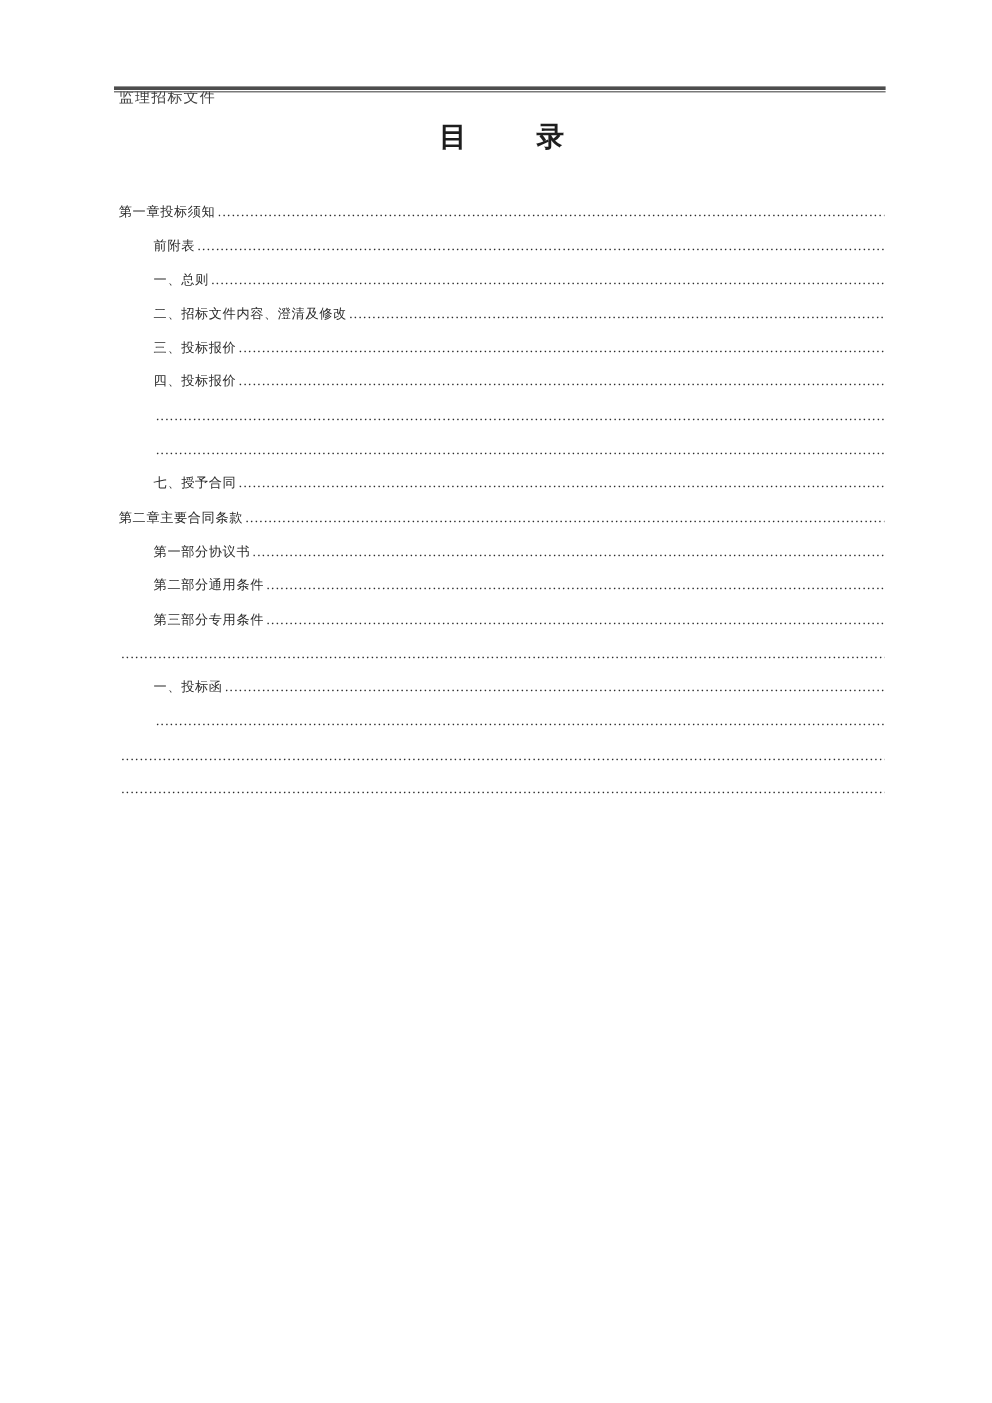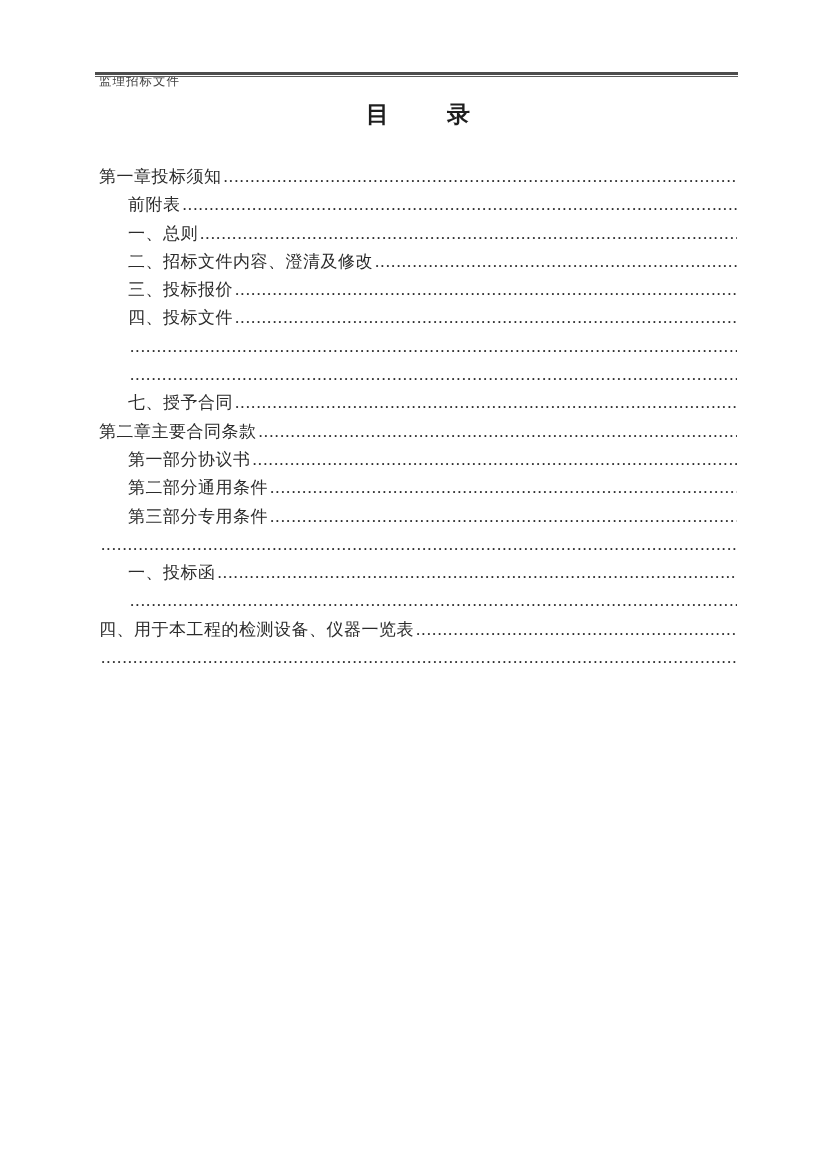--- a/index.html
+++ b/index.html
@@ -69,21 +69,21 @@
     position: absolute;
     left: 99px;
     top: 163px;
     width: 638px;
   }
   .toc-row {
     display: flex;
     align-items: flex-end;
     height: 28.3px;
     line-height: 28.3px;
-    font-size: 17px;
+    font-size: 11px;
     white-space: nowrap;
     cursor: default;
   }
   .toc-row.indent {
     padding-left: 29px;
     font-family: Liberation Serif, serif;
   }
   .toc-label {
     flex: 0 0 auto;
     letter-spacing: 0.5px;
@@ -131,21 +131,21 @@
     </div>
       <div class="toc-row indent">
       <span class="toc-label">二、招标文件内容、澄清及修改</span>
       <span class="toc-dots">............................................................................................................................................................................................................................................................................................................</span>
     </div>
       <div class="toc-row indent">
       <span class="toc-label">三、投标报价</span>
       <span class="toc-dots">............................................................................................................................................................................................................................................................................................................</span>
     </div>
       <div class="toc-row indent">
-      <span class="toc-label">四、投标文件</span>
+      <span class="toc-label">四、投标报价</span>
       <span class="toc-dots">............................................................................................................................................................................................................................................................................................................</span>
     </div>
       <div class="toc-row indent">
       <span class="toc-dots">............................................................................................................................................................................................................................................................................................................</span>
     </div>
       <div class="toc-row indent">
       <span class="toc-dots">............................................................................................................................................................................................................................................................................................................</span>
     </div>
       <div class="toc-row indent">
       <span class="toc-label">七、授予合同</span>
@@ -171,21 +171,20 @@
       <span class="toc-dots">............................................................................................................................................................................................................................................................................................................</span>
     </div>
       <div class="toc-row indent">
       <span class="toc-label">一、投标函</span>
       <span class="toc-dots">............................................................................................................................................................................................................................................................................................................</span>
     </div>
       <div class="toc-row indent">
       <span class="toc-dots">............................................................................................................................................................................................................................................................................................................</span>
     </div>
       <div class="toc-row">
-      <span class="toc-label">四、用于本工程的检测设备、仪器一览表</span>
       <span class="toc-dots">............................................................................................................................................................................................................................................................................................................</span>
     </div>
       <div class="toc-row">
       <span class="toc-dots">............................................................................................................................................................................................................................................................................................................</span>
     </div>
     </div>
 
 </div>
 
 </body></html>

